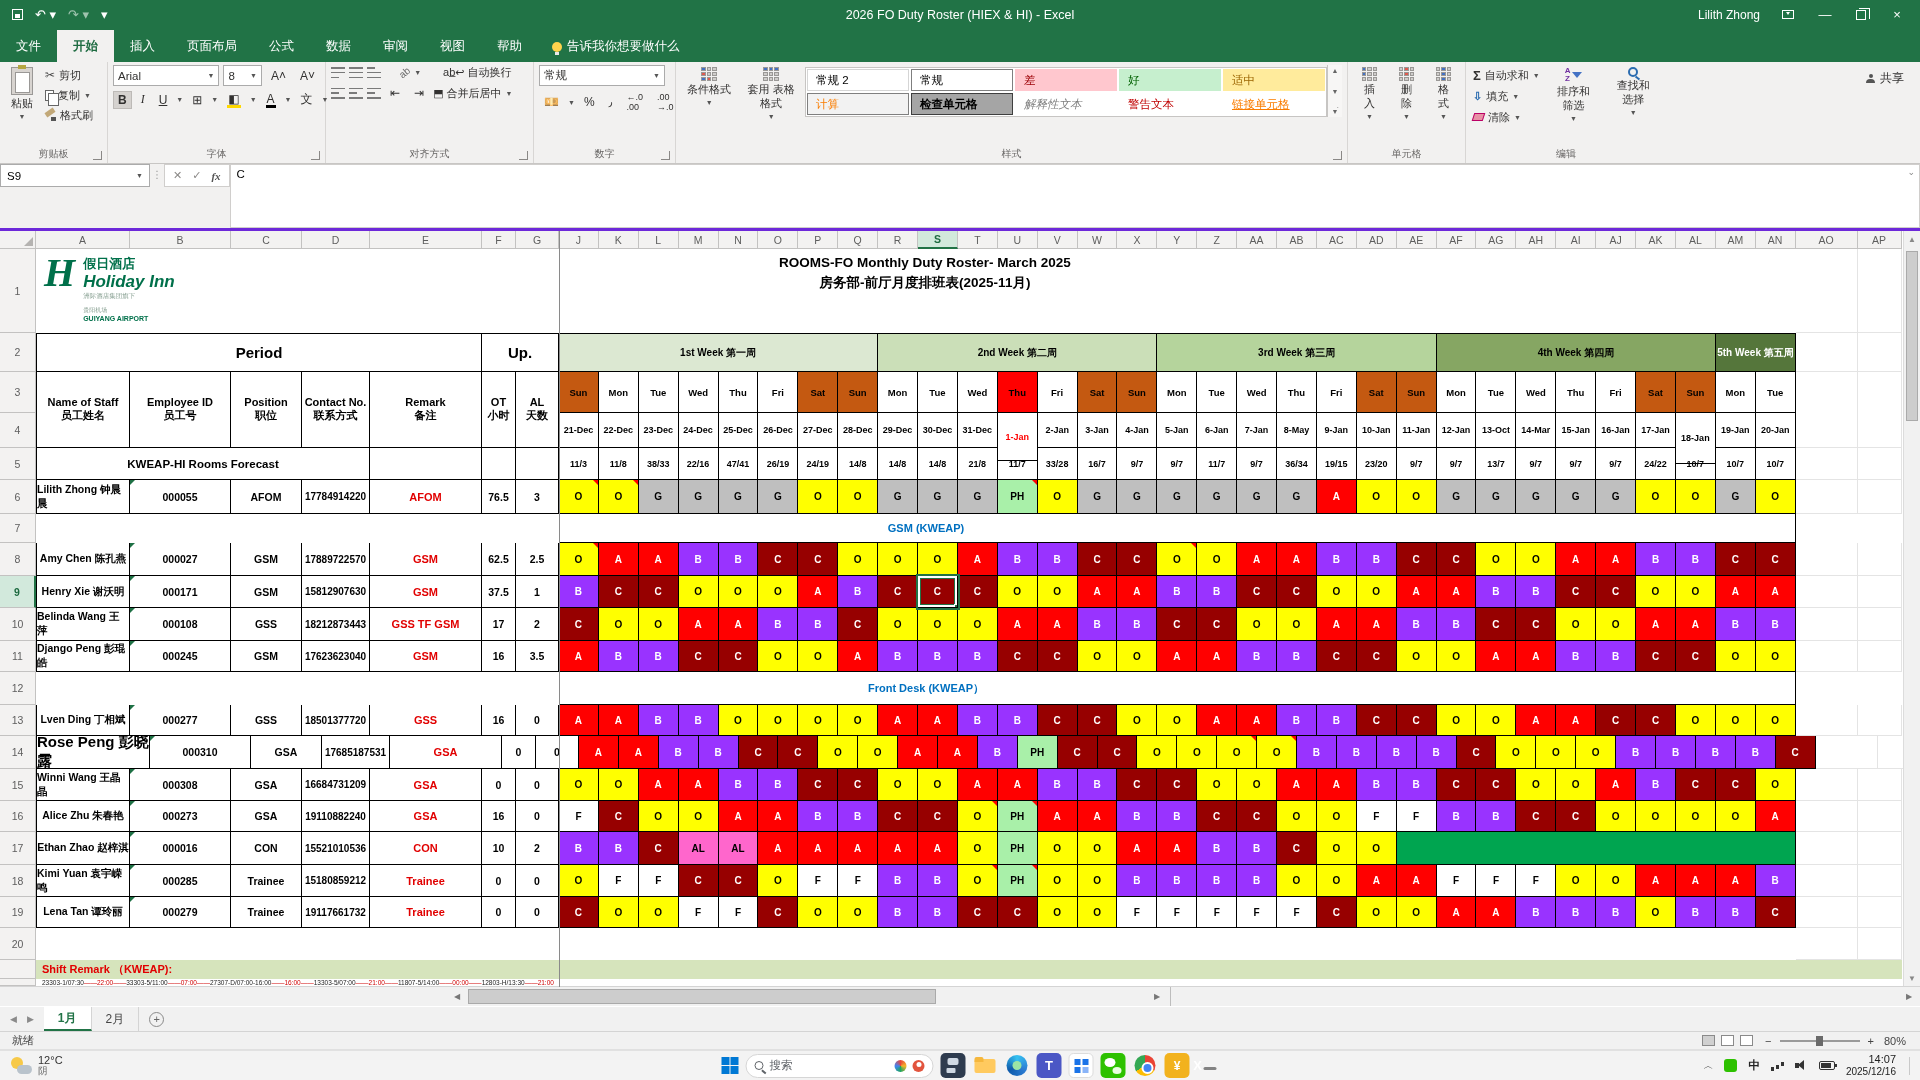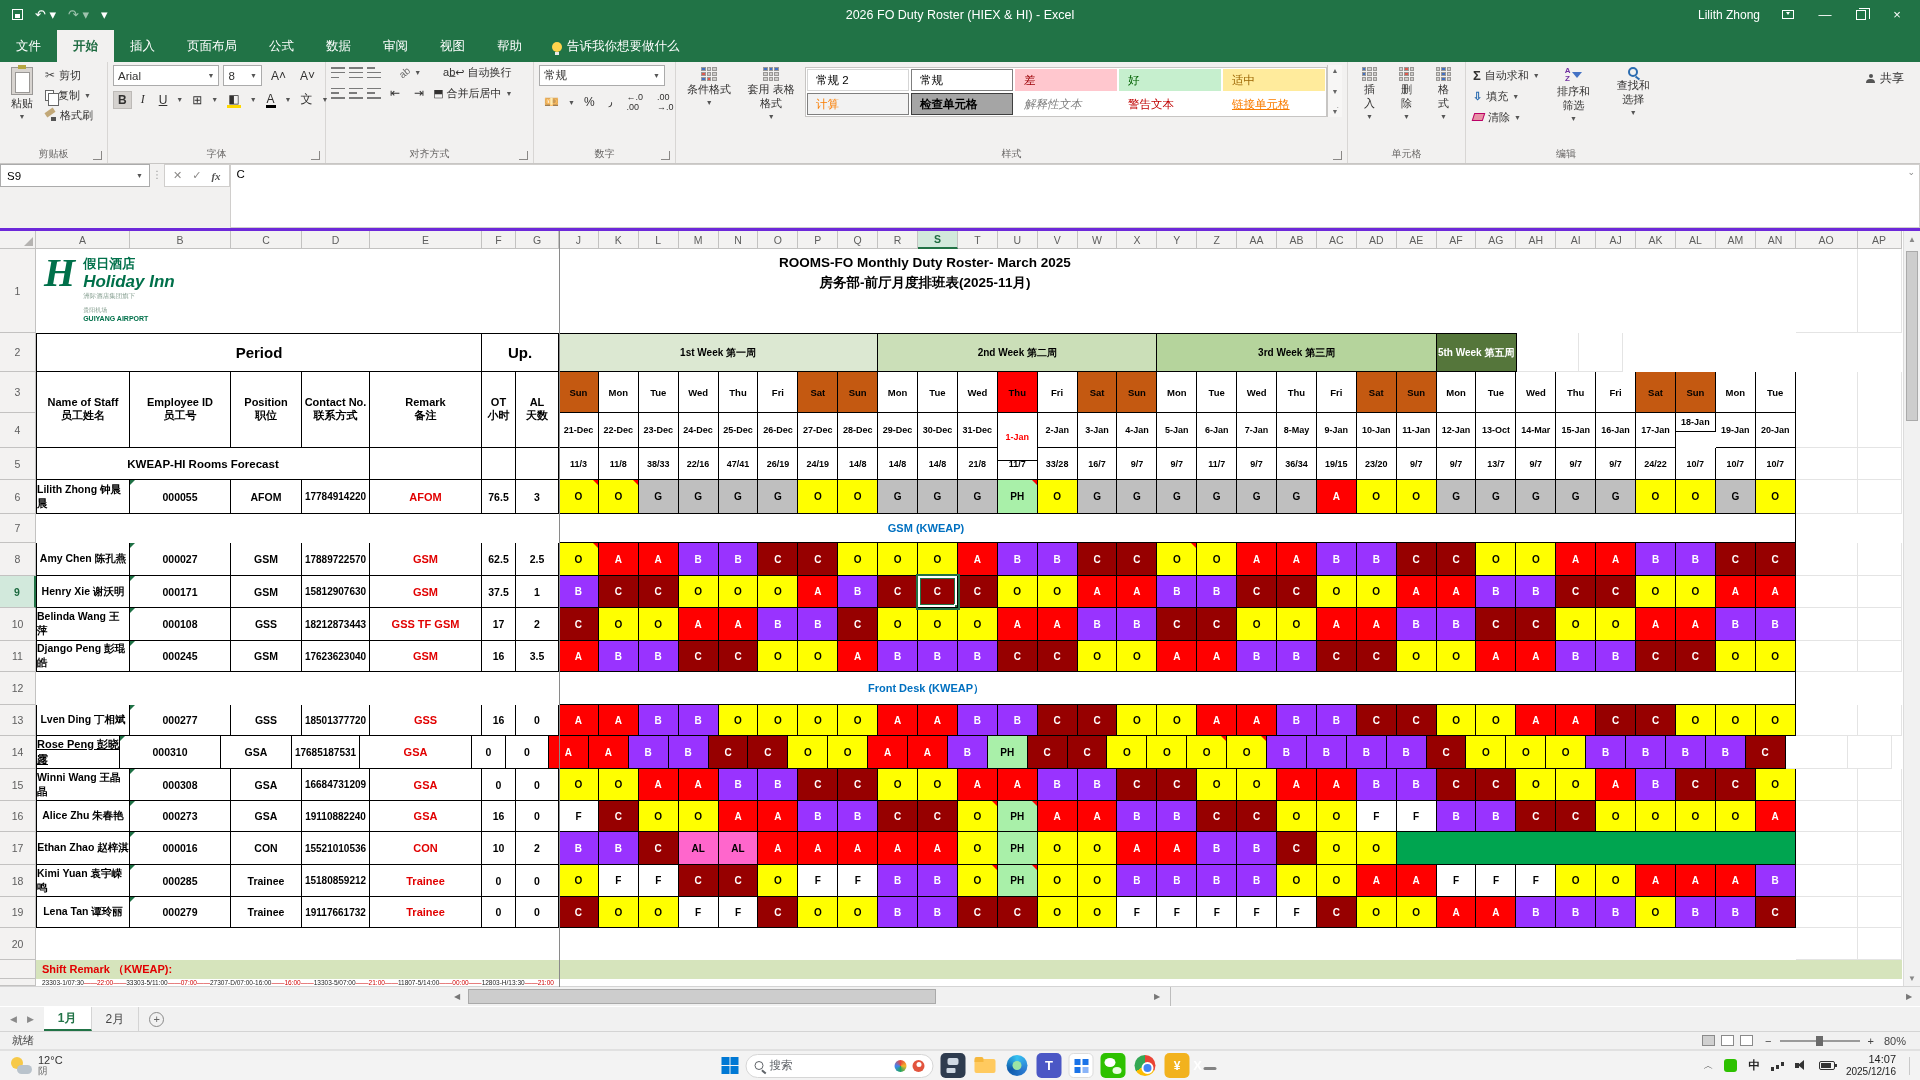--- a/index.html
+++ b/index.html
@@ -580,20 +580,21 @@
         <div class="cell lite" style="width: 62px; height: 84px;"></div>
         <div class="cell lite" style="width: 44px; height: 84px;"></div>
       </div>
       <div class="srow" style="height: 39px;">
         <div class="rowhdr" style="width: 36px; height: 39px;">2</div>
         <div class="cell tc bl bt" style="width: 446px; height: 39px; font-weight: 700; font-size: 15px;">Period</div>
         <div class="cell tc bt" style="width: 77px; height: 39px; font-weight: 700; font-size: 15px;">Up.</div>
         <div class="cell tc bt" style="width: 319.2px; height: 39px; background: rgb(220, 232, 210); color: rgb(0, 0, 0); font-weight: 700; font-size: 10px;">1st Week 第一周</div>
         <div class="cell tc bt" style="width: 279.3px; height: 39px; background: rgb(203, 223, 184); color: rgb(0, 0, 0); font-weight: 700; font-size: 10px;">2nd Week 第二周</div>
         <div class="cell tc bt" style="width: 279.3px; height: 39px; background: rgb(181, 212, 156); color: rgb(0, 0, 0); font-weight: 700; font-size: 10px;">3rd Week 第三周</div>
+        <div class="cell tc bt" style="width: 279.3px; height: 39px; background: rgb(134, 166, 99); color: rgb(0, 0, 0); font-weight: 700; font-size: 10px;">4th Week 第四周</div>
         <div class="cell tc bt" style="width: 79.8px; height: 39px; background: rgb(85, 118, 59); color: rgb(255, 255, 255); font-weight: 700; font-size: 10px;">5th Week 第五周</div>
         <div class="cell lite" style="width: 62px; height: 39px;"></div>
         <div class="cell lite" style="width: 44px; height: 39px;"></div>
       </div>
       <div class="srow" style="height: 76px;">
         <div style="width: 36px;">
           <div class="rowhdr" style="width: 36px; height: 41px;">3</div>
           <div class="rowhdr" style="width: 36px; height: 35px;">4</div>
         </div>
         <div class="cell tc bl" style="width: 94px; height: 76px; flex-direction: column;">
@@ -731,21 +732,21 @@
         <div style="width: 39.9px; display: flex; flex-direction: column;">
           <div class="cell tc" style="width: 39.9px; height: 41px; background: rgb(255, 255, 255); font-weight: 700; font-size: 9.5px;">Fri</div>
           <div class="cell tc" style="width: 39.9px; height: 35px; font-weight: 700; font-size: 9px; color: rgb(0, 0, 0);">16-Jan</div>
         </div>
         <div style="width: 39.9px; display: flex; flex-direction: column;">
           <div class="cell tc" style="width: 39.9px; height: 41px; background: rgb(196, 89, 17); font-weight: 700; font-size: 9.5px;">Sat</div>
           <div class="cell tc" style="width: 39.9px; height: 35px; font-weight: 700; font-size: 9px; color: rgb(0, 0, 0);">17-Jan</div>
         </div>
         <div style="width: 39.9px; display: flex; flex-direction: column;">
           <div class="cell tc" style="width: 39.9px; height: 41px; background: rgb(196, 89, 17); font-weight: 700; font-size: 9.5px;">Sun</div>
-          <div class="cell tc" style="width: 39.9px; height: 19px; font-weight: 700; font-size: 9px; color: rgb(0, 0, 0);">18-Jan</div>
+          <div class="cell tc" style="width: 39.9px; height: 51px; font-weight: 700; font-size: 9px; color: rgb(0, 0, 0);">18-Jan</div>
         </div>
         <div style="width: 39.9px; display: flex; flex-direction: column;">
           <div class="cell tc" style="width: 39.9px; height: 41px; background: rgb(255, 255, 255); font-weight: 700; font-size: 9.5px;">Mon</div>
           <div class="cell tc" style="width: 39.9px; height: 35px; font-weight: 700; font-size: 9px; color: rgb(0, 0, 0);">19-Jan</div>
         </div>
         <div style="width: 39.9px; display: flex; flex-direction: column;">
           <div class="cell tc" style="width: 39.9px; height: 41px; background: rgb(255, 255, 255); font-weight: 700; font-size: 9.5px;">Tue</div>
           <div class="cell tc" style="width: 39.9px; height: 35px; font-weight: 700; font-size: 9px; color: rgb(0, 0, 0);">20-Jan</div>
         </div>
         <div class="cell lite" style="width: 62px; height: 76px;"></div>
@@ -1058,21 +1059,21 @@
         <div class="cell tc" style="width: 39.9px; height: 31px; background: rgb(151, 0, 0); color: rgb(255, 255, 255); font-weight: 700; font-size: 10px;">C</div>
         <div class="cell tc" style="width: 39.9px; height: 31px; background: rgb(151, 0, 0); color: rgb(255, 255, 255); font-weight: 700; font-size: 10px;">C</div>
         <div class="cell tc" style="width: 39.9px; height: 31px; background: rgb(255, 255, 0); color: rgb(0, 0, 0); font-weight: 700; font-size: 10px;">O</div>
         <div class="cell tc" style="width: 39.9px; height: 31px; background: rgb(255, 255, 0); color: rgb(0, 0, 0); font-weight: 700; font-size: 10px;">O</div>
         <div class="cell tc" style="width: 39.9px; height: 31px; background: rgb(255, 255, 0); color: rgb(0, 0, 0); font-weight: 700; font-size: 10px;">O</div>
         <div class="cell lite" style="width: 62px; height: 31px;"></div>
         <div class="cell lite" style="width: 44px; height: 31px;"></div>
       </div>
       <div class="srow" style="height: 33px;">
         <div class="rowhdr" style="width: 36px; height: 33px;">14</div>
-        <div class="cell tc bl" style="width: 84px; height: 33px; font-weight: 700; font-size: 11px; text-decoration: underline;">Rose Peng 彭晓露</div>
+        <div class="cell tc bl" style="width: 114px; height: 33px; font-weight: 700; font-size: 15px;">Rose Peng 彭晓露</div>
         <div class="cell tc gcorn" style="width: 101px; height: 33px; font-weight: 700; font-size: 10.5px;">000310</div>
         <div class="cell tc" style="width: 71px; height: 33px; font-weight: 700; font-size: 10.5px;">GSA</div>
         <div class="cell tc" style="width: 68px; height: 33px; font-weight: 700; font-size: 10px;">17685187531</div>
         <div class="cell tc" style="width: 112px; height: 33px; font-weight: 700; font-size: 11px; color: rgb(225, 0, 0);">GSA</div>
         <div class="cell tc" style="width: 34px; height: 33px; font-weight: 700; font-size: 10.5px;">0</div>
         <div class="cell tc" style="width: 43px; height: 33px; font-weight: 700; font-size: 10.5px;">0</div>
         <div class="cell tc" style="width: 39.9px; height: 33px; background: rgb(255, 0, 0); color: rgb(255, 255, 255); font-weight: 700; font-size: 10px;">A</div>
         <div class="cell tc" style="width: 39.9px; height: 33px; background: rgb(255, 0, 0); color: rgb(255, 255, 255); font-weight: 700; font-size: 10px;">A</div>
         <div class="cell tc" style="width: 39.9px; height: 33px; background: rgb(153, 51, 255); color: rgb(255, 255, 255); font-weight: 700; font-size: 10px;">B</div>
         <div class="cell tc" style="width: 39.9px; height: 33px; background: rgb(153, 51, 255); color: rgb(255, 255, 255); font-weight: 700; font-size: 10px;">B</div>

